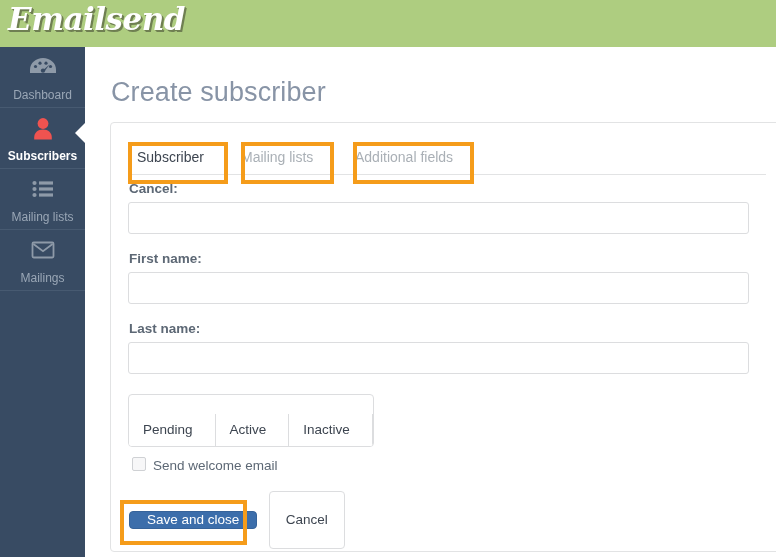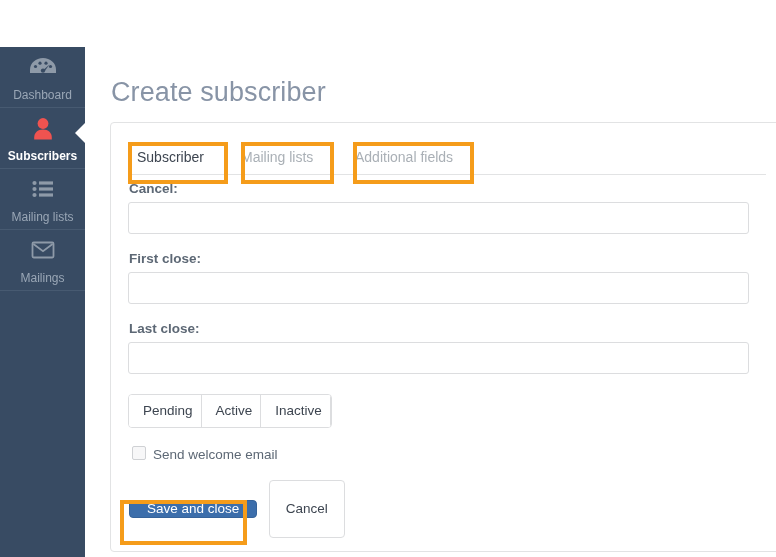--- a/index.html
+++ b/index.html
@@ -178,29 +178,30 @@
     margin-top: 3px;
   }
   .btn-group .seg {
     float: left;
     font-family: "Liberation Sans", sans-serif;
     font-size: 13.5px;
     color: #3d4550;
     background: #ffffff;
     border: none;
     border-right: 1px solid #dcdddf;
-    padding: 8px 8px 8px 14px;
+    padding: 8px 22px 8px 14px;
     line-height: 16px;
     cursor: pointer;
+    margin-top: 19px;
   }
   .btn-group .seg:last-child { border-right: none; }
 
   
   .check-row {
-    margin-top: 14px;
+    margin-top: 6px;
     padding-left: 4px;
     font-size: 13.5px;
     color: #5d6875;
     line-height: 16px;
   }
   .check-box {
     display: inline-block;
     width: 12px;
     height: 12px;
     border: 1px solid #cfd1d4;
@@ -248,20 +249,23 @@
   .annot-tab-subscriber    { left: 128px; top: 142px; width: 100px; height: 42px; }
   .annot-tab-mailing-lists { left: 241px; top: 142px; width: 93px;  height: 42px; }
   .annot-tab-additional    { left: 353px; top: 142px; width: 121px; height: 42px; }
   .annot-save              { left: 120px; top: 500px; width: 127px; height: 45px; }
 </style>
 </head>
 <body>
 
 <div class="app">
 
+  <div class="topbar">
+    <div class="logo">Emailsend</div>
+  </div>
 
   <div class="sidebar">
 
     <div class="nav-item">
       <span class="nav-icon">
         <svg width="30" height="24" viewBox="0 0 30 24">
           <path d="M15 3 C7.8 3 2 8.2 2 14.6 L2 18 L28 18 L28 14.6 C28 8.2 22.2 3 15 3 Z" fill="#8e9aa8"></path>
           <circle cx="7.5" cy="11.5" r="1.6" fill="#384b63"></circle>
           <circle cx="12" cy="8.2" r="1.6" fill="#384b63"></circle>
           <circle cx="18" cy="8.2" r="1.6" fill="#384b63"></circle>
@@ -320,24 +324,24 @@
         <div class="tab active tab-subscriber">Subscriber</div>
         <div class="tab tab-mailing-lists">Mailing lists</div>
         <div class="tab tab-additional-fields">Additional fields</div>
       </div>
 
       <div class="form">
 
         <div class="field-label">Cancel:</div>
         <input class="text-input" type="text" value="" placeholder="" style="">
 
-        <div class="field-label">First close:</div>
+        <div class="field-label">First name:</div>
         <input class="text-input" type="text" value="" placeholder="" style="">
 
-        <div class="field-label">Last close:</div>
+        <div class="field-label">Last name:</div>
         <input class="text-input" type="text" value="" placeholder="" style="">
 
         <div class="btn-group">
           <button class="seg">Pending</button>
           <button class="seg">Active</button>
           <button class="seg">Inactive</button>
           <div style="clear:both"></div>
         </div>
 
         <div class="check-row">

